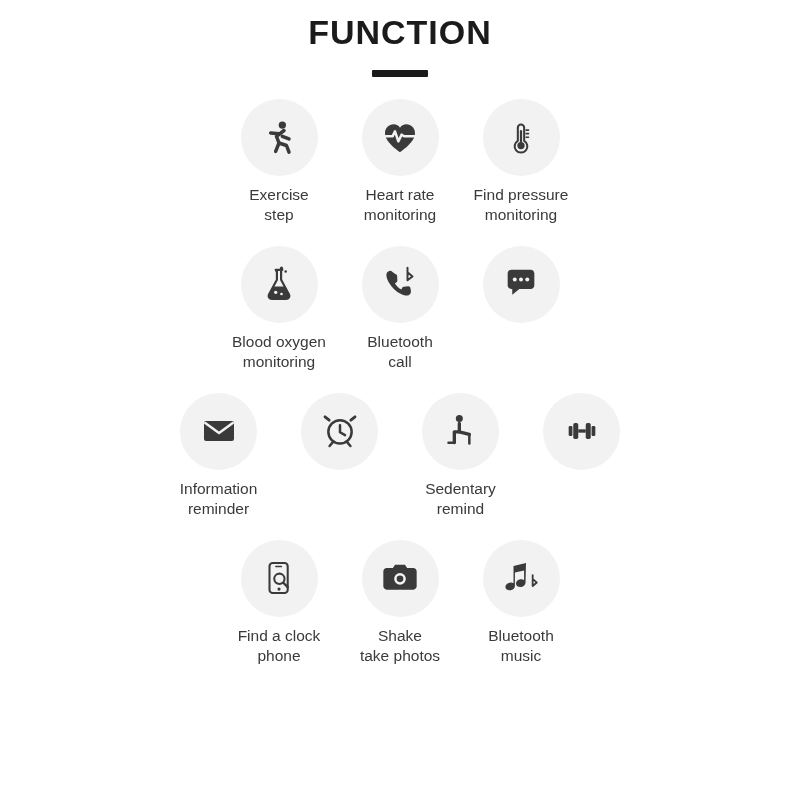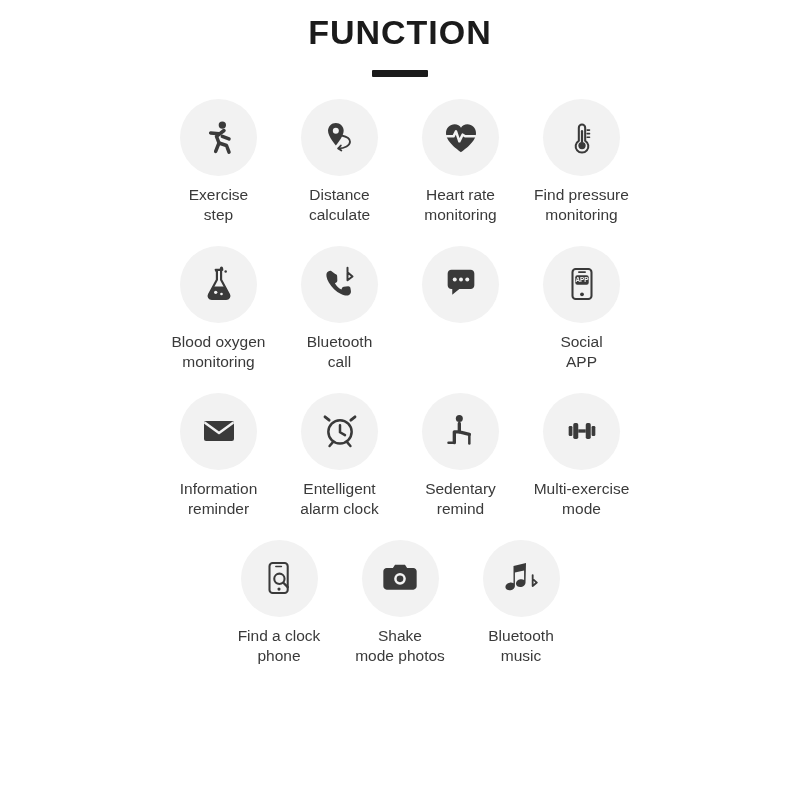--- a/index.html
+++ b/index.html
@@ -102,32 +102,20 @@
             <path class="ico-stroke" style="stroke-width:4.2" d="M30 15 L21 22 L24 30 L20 40"></path>
             <path class="ico-stroke" style="stroke-width:4.2" d="M24 30 L33 33 L36 41"></path>
             <path class="ico-stroke" style="stroke-width:4.2" d="M24 19 L14 18"></path>
             <path class="ico-stroke" style="stroke-width:4.2" d="M28 22 L36 25"></path>
           </svg>
         </div>
         <div class="label">Exercise
 step</div>
       </div>
 
-      <div class="cell">
-        <div class="circle">
-          <svg width="40" height="40" viewBox="0 0 48 48">
-            <path class="ico-fill" d="M19 6c-5.2 0-9.4 4.2-9.4 9.4 0 6.9 9.4 17.6 9.4 17.6s9.4-10.7 9.4-17.6C28.4 10.2 24.2 6 19 6z"></path>
-            <circle cx="19" cy="15.2" r="3.6" fill="#f2f2f2"></circle>
-            <path class="ico-stroke-thin" style="stroke-width:2.2" d="M26 21c6 1.2 10 4 10 7.5 0 4.4-6.3 8-14 8"></path>
-            <path class="ico-stroke-thin" style="stroke-width:2.2" d="M25 33l-3 3.5 3.6 2.5"></path>
-          </svg>
-        </div>
-        <div class="label">Distance
-calculate</div>
-      </div>
 
 
       <div class="cell">
         <div class="circle">
           <svg width="40" height="40" viewBox="0 0 48 48">
             <path class="ico-fill" d="M24 41S6 29.6 6 18.4C6 12 10.8 7.6 16.4 7.6c3.4 0 6.2 1.7 7.6 4 1.4-2.3 4.2-4 7.6-4C37.2 7.6 42 12 42 18.4 42 29.6 24 41 24 41z"></path>
             <path d="M7 22h8l3-6 4 12 4-8 3 2h12" fill="none" stroke="#f2f2f2" stroke-width="3" stroke-linecap="round" stroke-linejoin="round"></path>
           </svg>
         </div>
         <div class="label">Heart rate
@@ -183,33 +171,20 @@
         <div class="circle">
           <svg width="40" height="40" viewBox="0 0 48 48">
             <path class="ico-fill" d="M8 11.5C8 9 10 7 12.5 7h23C38 7 40 9 40 11.5v14c0 2.5-2 4.5-4.5 4.5H22l-8.5 7v-7h-1C10 30 8 28 8 25.5z"></path>
             <circle cx="16.5" cy="18.5" r="2.4" fill="#f2f2f2"></circle>
             <circle cx="24" cy="18.5" r="2.4" fill="#f2f2f2"></circle>
             <circle cx="31.5" cy="18.5" r="2.4" fill="#f2f2f2"></circle>
           </svg>
         </div>
       </div>
 
-      <div class="cell">
-        <div class="circle">
-          <svg width="38" height="38" viewBox="0 0 48 48">
-            <rect x="12" y="5" width="24" height="38" rx="4" class="ico-stroke" style="stroke-width:2.6"></rect>
-            <rect x="15.5" y="13" width="17" height="12" rx="2.5" class="ico-fill"></rect>
-            <text x="24" y="22" text-anchor="middle" font-family="Liberation Sans, sans-serif" font-size="8" font-weight="bold" fill="#f2f2f2">APP</text>
-            <circle cx="24" cy="37" r="2.4" class="ico-fill"></circle>
-            <path class="ico-stroke" style="stroke-width:2" d="M20 9h8"></path>
-          </svg>
-        </div>
-        <div class="label">Social
-APP</div>
-      </div>
 
     </div>
 
     <div class="row">
 
       <div class="cell">
         <div class="circle">
           <svg width="40" height="40" viewBox="0 0 48 48">
             <rect x="6" y="12" width="36" height="24" rx="2.5" class="ico-fill"></rect>
             <path d="M7.5 14.5L24 26.5l16.5-12" fill="none" stroke="#f2f2f2" stroke-width="3" stroke-linecap="round" stroke-linejoin="round"></path>
@@ -221,22 +196,20 @@
 
       <div class="cell">
         <div class="circle">
           <svg width="40" height="40" viewBox="0 0 48 48">
             <circle cx="24" cy="25" r="14" class="ico-stroke" style="stroke-width:3"></circle>
             <path class="ico-stroke" style="stroke-width:3" d="M24 17v8.5l6 3.5"></path>
             <path class="ico-stroke" style="stroke-width:3.4" d="M11 11L6 7M37 11l5-4"></path>
             <path class="ico-stroke" style="stroke-width:3" d="M15 38l-3.5 4M33 38l3.5 4"></path>
           </svg>
         </div>
-        <div class="label">Entelligent
-alarm clock</div>
       </div>
 
       <div class="cell">
         <div class="circle">
           <svg width="40" height="40" viewBox="0 0 48 48">
             <circle cx="22" cy="9" r="4.2" class="ico-fill"></circle>
             <path class="ico-stroke" style="stroke-width:4" d="M22 15v10l12 3"></path>
             <path class="ico-stroke" style="stroke-width:4" d="M22 25h-6v13"></path>
             <path class="ico-stroke" style="stroke-width:3" d="M14 38h-5"></path>
             <path class="ico-stroke" style="stroke-width:3" d="M34 28v11"></path>
@@ -249,22 +222,20 @@
       <div class="cell">
         <div class="circle">
           <svg width="40" height="40" viewBox="0 0 48 48">
             <rect x="8" y="18" width="4.5" height="12" rx="1.5" class="ico-fill"></rect>
             <rect x="13.5" y="14.5" width="6" height="19" rx="2" class="ico-fill"></rect>
             <rect x="19.5" y="22" width="9" height="4" class="ico-fill"></rect>
             <rect x="28.5" y="14.5" width="6" height="19" rx="2" class="ico-fill"></rect>
             <rect x="35.5" y="18" width="4.5" height="12" rx="1.5" class="ico-fill"></rect>
           </svg>
         </div>
-        <div class="label">Multi-exercise
-mode</div>
       </div>
 
 
     </div>
 
     <div class="row">
 
 
       <div class="cell">
         <div class="circle">
@@ -282,21 +253,21 @@
 
       <div class="cell">
         <div class="circle">
           <svg width="40" height="40" viewBox="0 0 48 48">
             <path class="ico-fill" d="M18 8h12l2.5 4H40c2.2 0 4 1.8 4 4v18c0 2.2-1.8 4-4 4H8c-2.2 0-4-1.8-4-4V16c0-2.2 1.8-4 4-4h7.5z"></path>
             <circle cx="24" cy="25" r="7" fill="#f2f2f2"></circle>
             <circle cx="24" cy="25" r="4" class="ico-fill"></circle>
           </svg>
         </div>
         <div class="label">Shake
-mode photos</div>
+take photos</div>
       </div>
 
       <div class="cell">
         <div class="circle">
           <svg width="40" height="40" viewBox="0 0 48 48">
             <path class="ico-fill" d="M30 6l-15 3.5v20.8c-1.2-.7-2.8-1-4.5-.7-3.2.6-5.5 3-5.2 5.5.3 2.5 3.1 4.2 6.3 3.6 2.9-.5 5-2.5 5.1-4.7V17.5l11-2.6v11.4c-1.2-.7-2.8-1-4.5-.7-3.2.6-5.5 3-5.2 5.5.3 2.5 3.1 4.2 6.3 3.6 2.9-.5 5-2.5 5.1-4.7z"></path>
             <path class="ico-stroke" style="stroke-width:2.2" d="M38 20.5v13l5-4-5-4.5M38 33.5l5-4"></path>
           </svg>
         </div>
         <div class="label">Bluetooth

